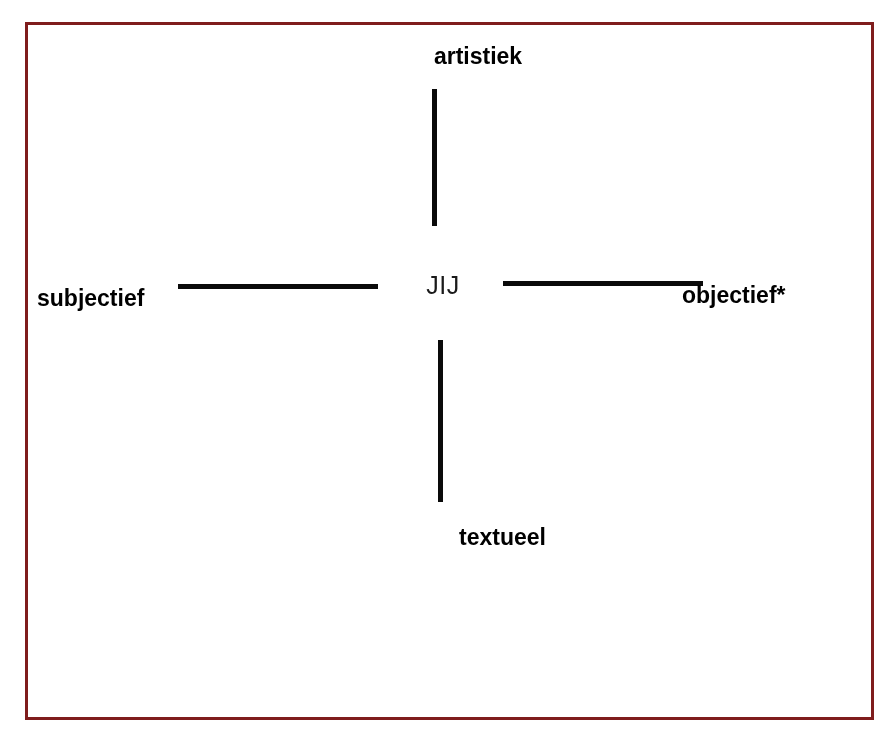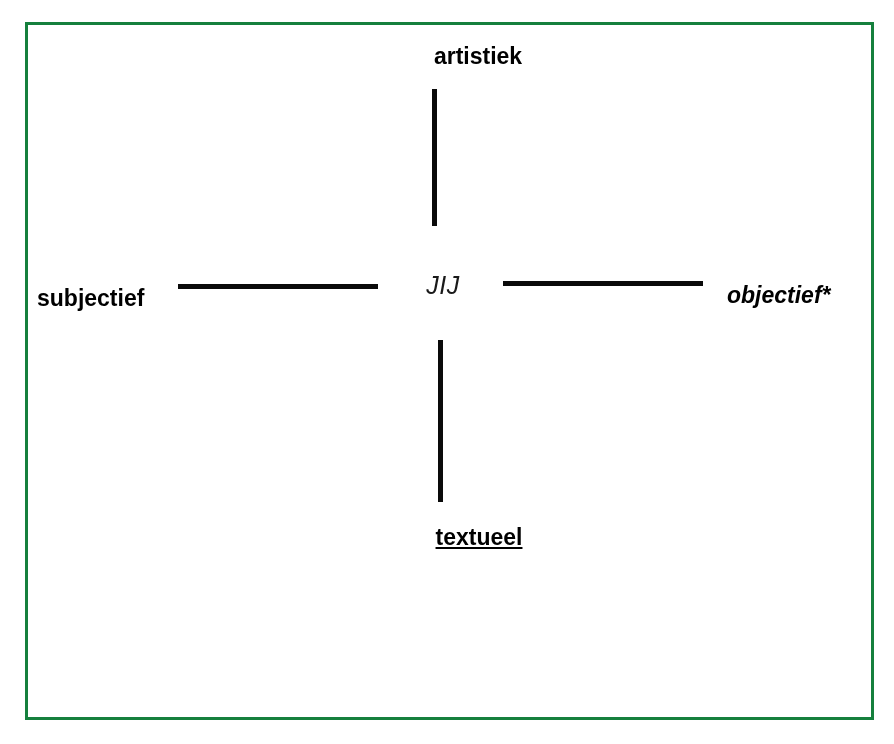--- a/index.html
+++ b/index.html
@@ -15,21 +15,21 @@
   }
 
   
   #diagram-frame {
     position: absolute;
     left: 25px;
     top: 22px;
     width: 849px;
     height: 698px;
     box-sizing: border-box;
-    border: 3px solid #15803d;
+    border: 3px solid #7f1d1d;
     background: #ffffff;
   }
 
   
   .canvas {
     position: absolute;
     inset: 0;
   }
 
   
@@ -71,52 +71,49 @@
     color: #000000;
     white-space: nowrap;
   }
   #pole-label-top {
     left: 375px;
     top: 20px;
     width: 150px;
     text-align: center;
   }
   #pole-label-bottom {
-    left: 376px;
+    left: 368px;
     top: 501px;
     width: 150px;
-    text-align: center;
-    text-decoration: underline;
+    text-align: right;
   }
   #pole-label-left {
     left: 9px;
     top: 262px;
     text-align: center;
   }
   #pole-label-right {
-    left: 699px;
+    left: 654px;
     top: 259px;
     text-align: left;
-    font-style: italic;
   }
 
   
   #center-label {
     position: absolute;
     left: 360px;
     top: 248px;
     width: 110px;
     text-align: center;
     font-weight: normal;
     font-size: 25px;
     line-height: 1;
     color: #1a1a1a;
     letter-spacing: 0.5px;
     white-space: nowrap;
-    font-style: italic;
   }
 </style>
 </head>
 <body>
 
 <div id="diagram-frame">
   <div class="canvas">
 
     <div class="axis-line" id="axis-line-up"></div>
     <div class="axis-line" id="axis-line-down"></div>

